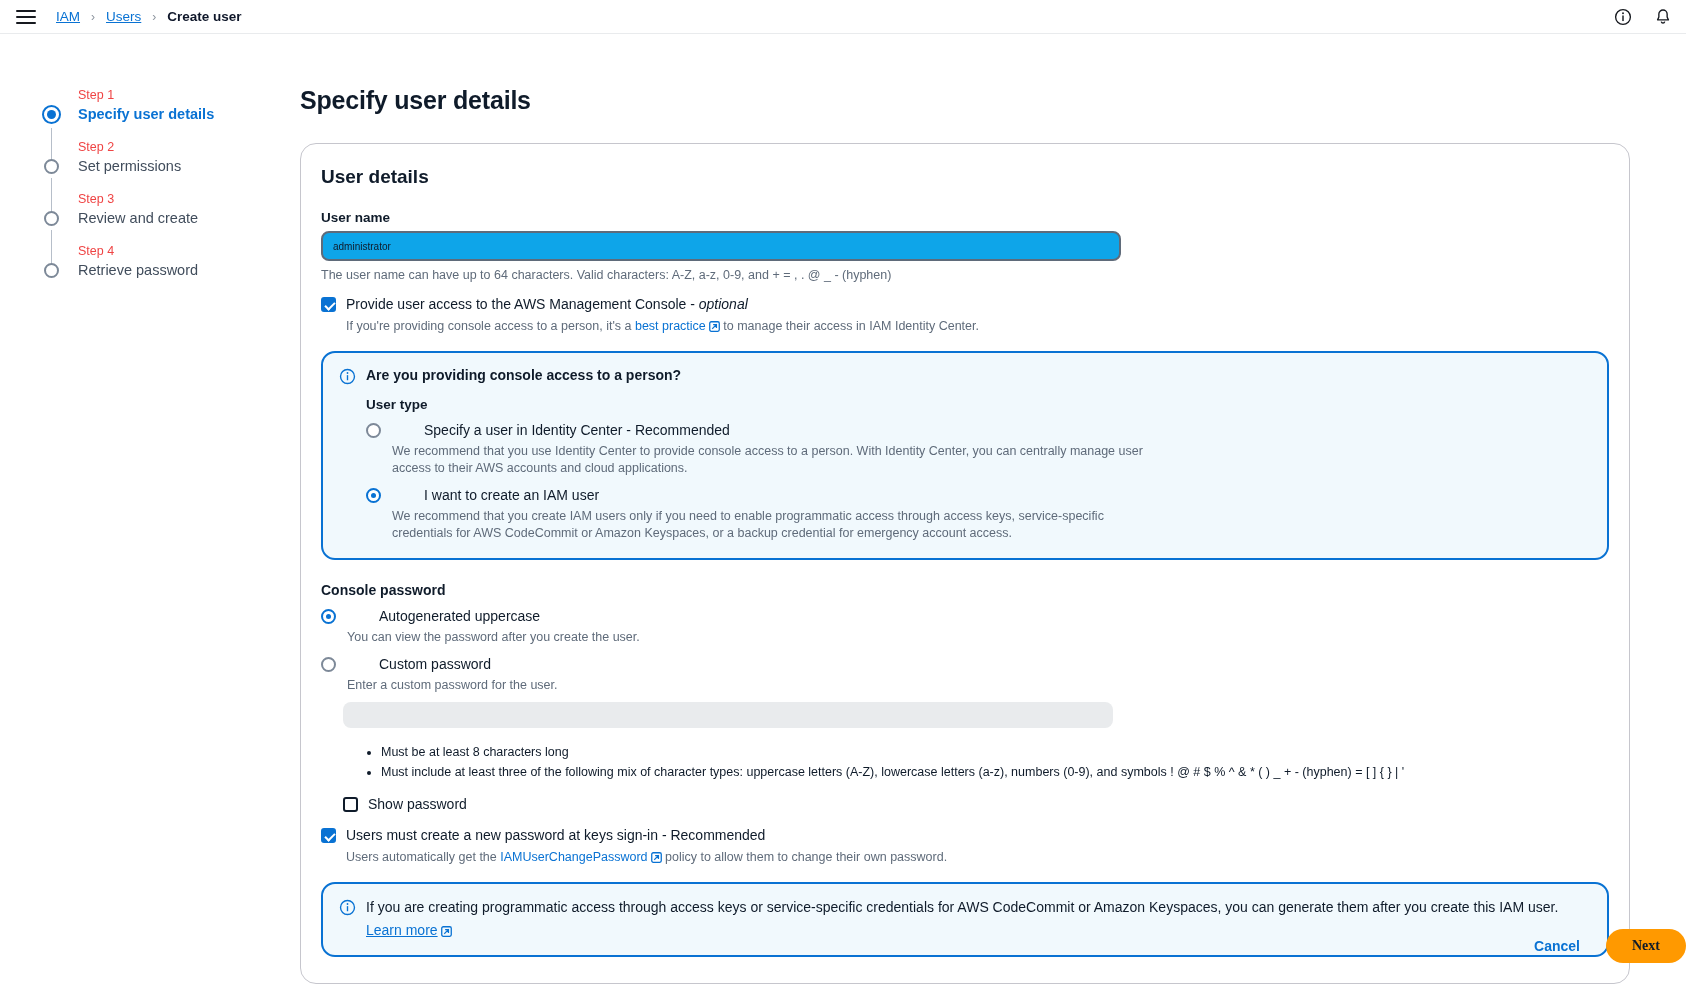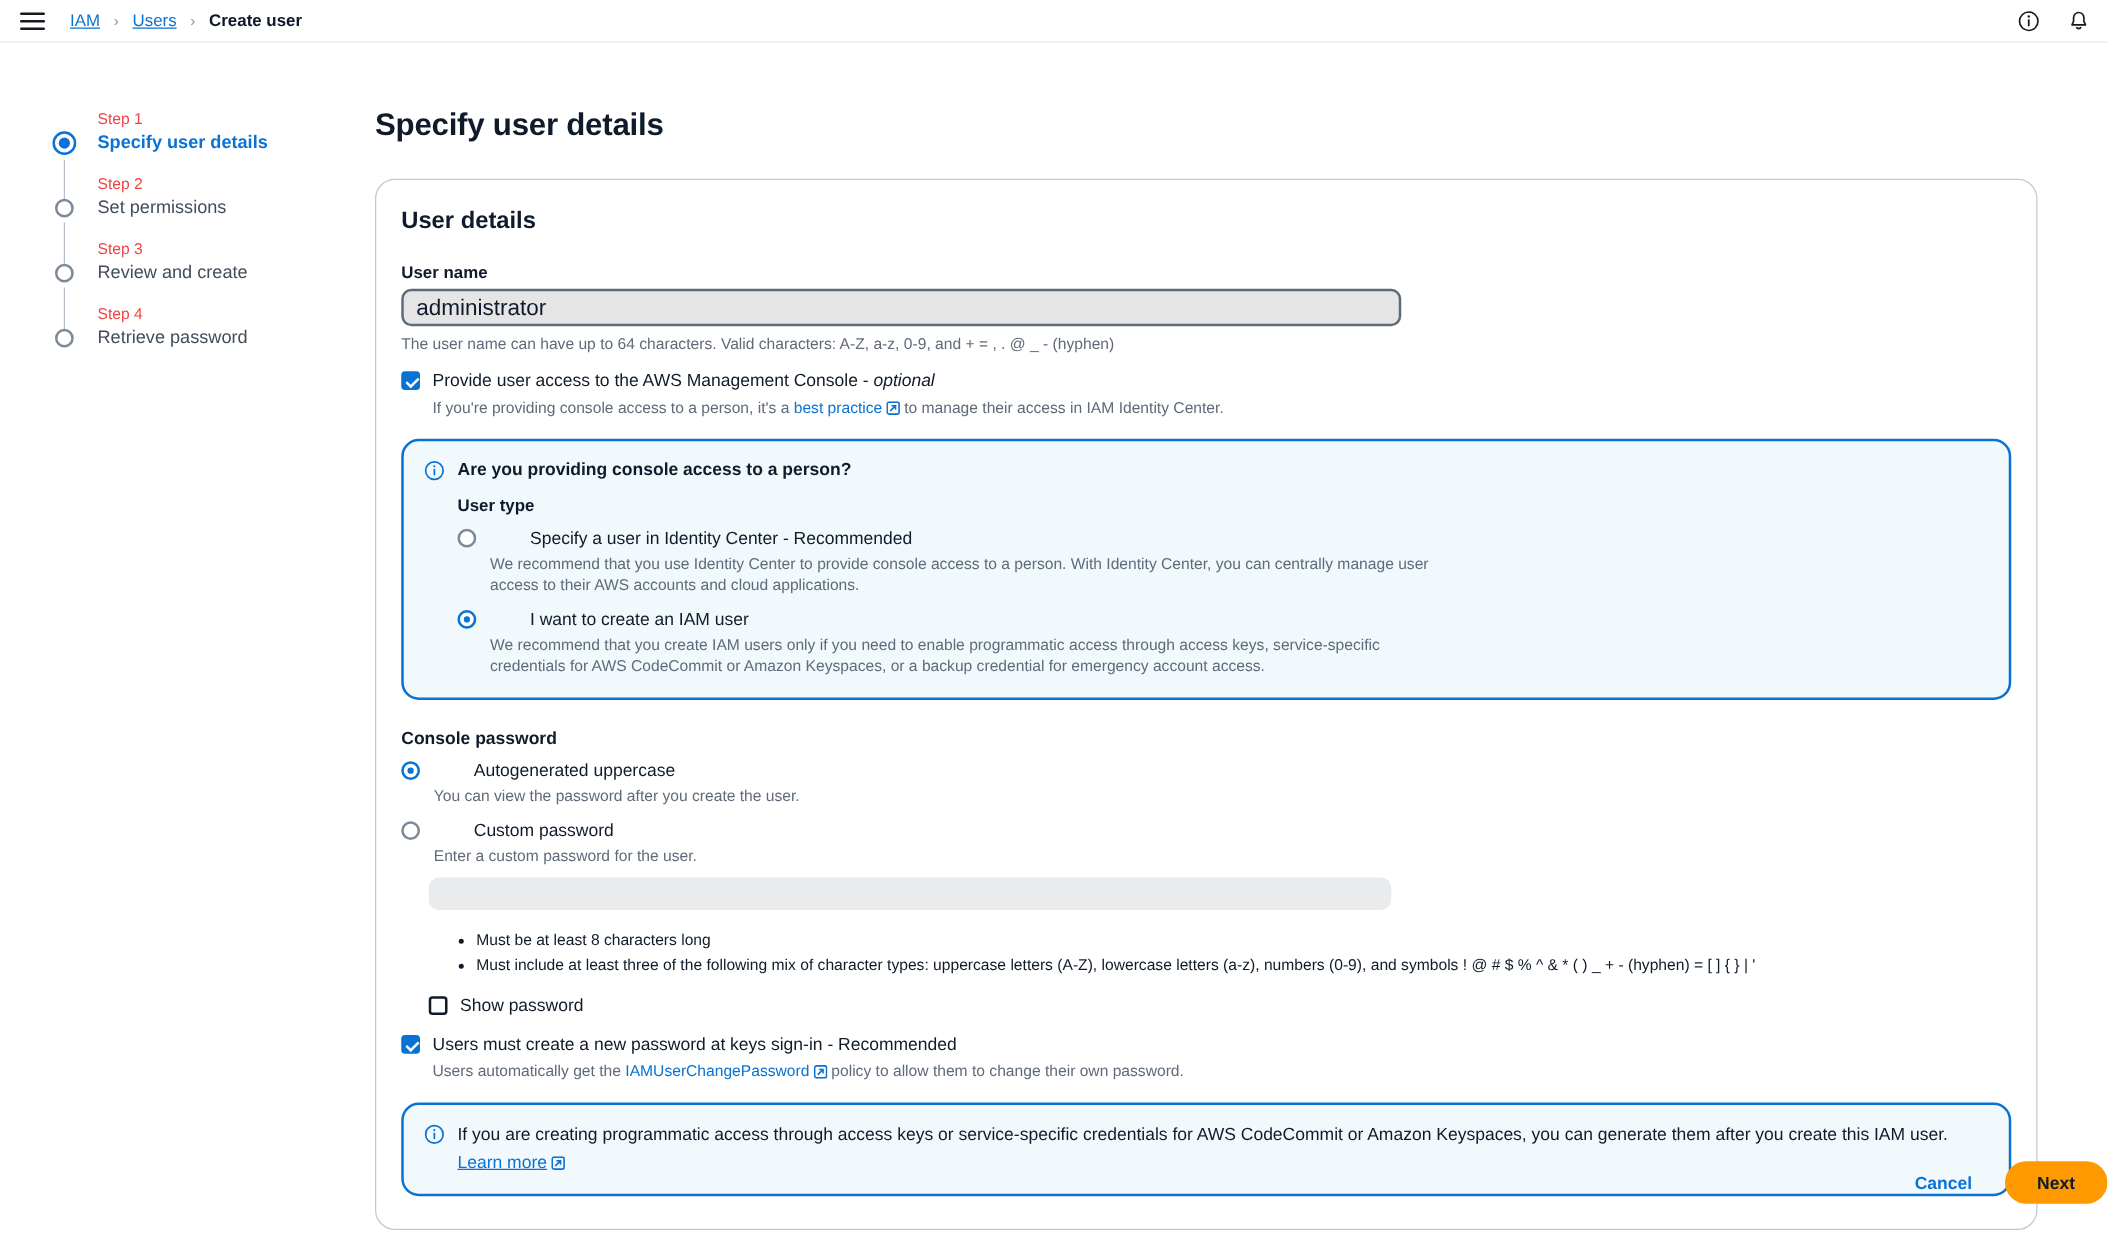--- a/index.html
+++ b/index.html
@@ -65,22 +65,22 @@
   
   .card {
     border: 1px solid #c6c6cd; border-radius: 16px;
     background: #fff; padding: 22px 20px 26px 20px;
   }
   .card-title { font-size: 19px; font-weight: 700; margin-bottom: 22px; }
 
   .field-label { font-size: 13.5px; font-weight: 700; margin-bottom: 6px; }
   .text-input {
     width: 800px; height: 30px; border: 2px solid #5f6b7a; border-radius: 8px;
-    padding: 0 10px; font-size: 18px; font-family: "Liberation Sans", sans-serif;
-    color: #0f1b2a; background: #e5e5e5; outline: none;
+    padding: 0 10px; font-size: 10px; font-family: "Liberation Sans", sans-serif;
+    color: #0f1b2a; background: #0ea5e9; outline: none;
   }
   .hint { font-size: 12.5px; color: #5f6b7a; margin-top: 7px; }
 
   
   .cbrow { display: flex; align-items: flex-start; margin-top: 14px; }
   .cbox {
     width: 15px; height: 15px; border-radius: 3px; flex-shrink: 0;
     border: 2px solid #0f1b2a; background: #fff; margin-top: 1px; cursor: pointer;
     position: relative;
   }
@@ -138,21 +138,21 @@
     position: absolute; right: 0; bottom: 26px;
     display: flex; align-items: center; gap: 26px;
   }
   .btn-cancel {
     background: none; border: none; color: #0972d3; font-weight: 700;
     font-size: 14px; cursor: pointer; font-family: "Liberation Sans", sans-serif;
   }
   .btn-next {
     background: #ff9900; border: none; border-radius: 18px;
     color: #0f1b2a; font-weight: 700; font-size: 14px;
-    padding: 9px 26px; cursor: pointer; font-family: Liberation Sans, sans-serif;
+    padding: 9px 26px; cursor: pointer; font-family: Liberation Serif, serif;
   }
 </style>
 </head>
 <body>
 
 <div class="topbar">
   <div class="hamburger">
     <i></i>
       <i></i>
       <i></i>

